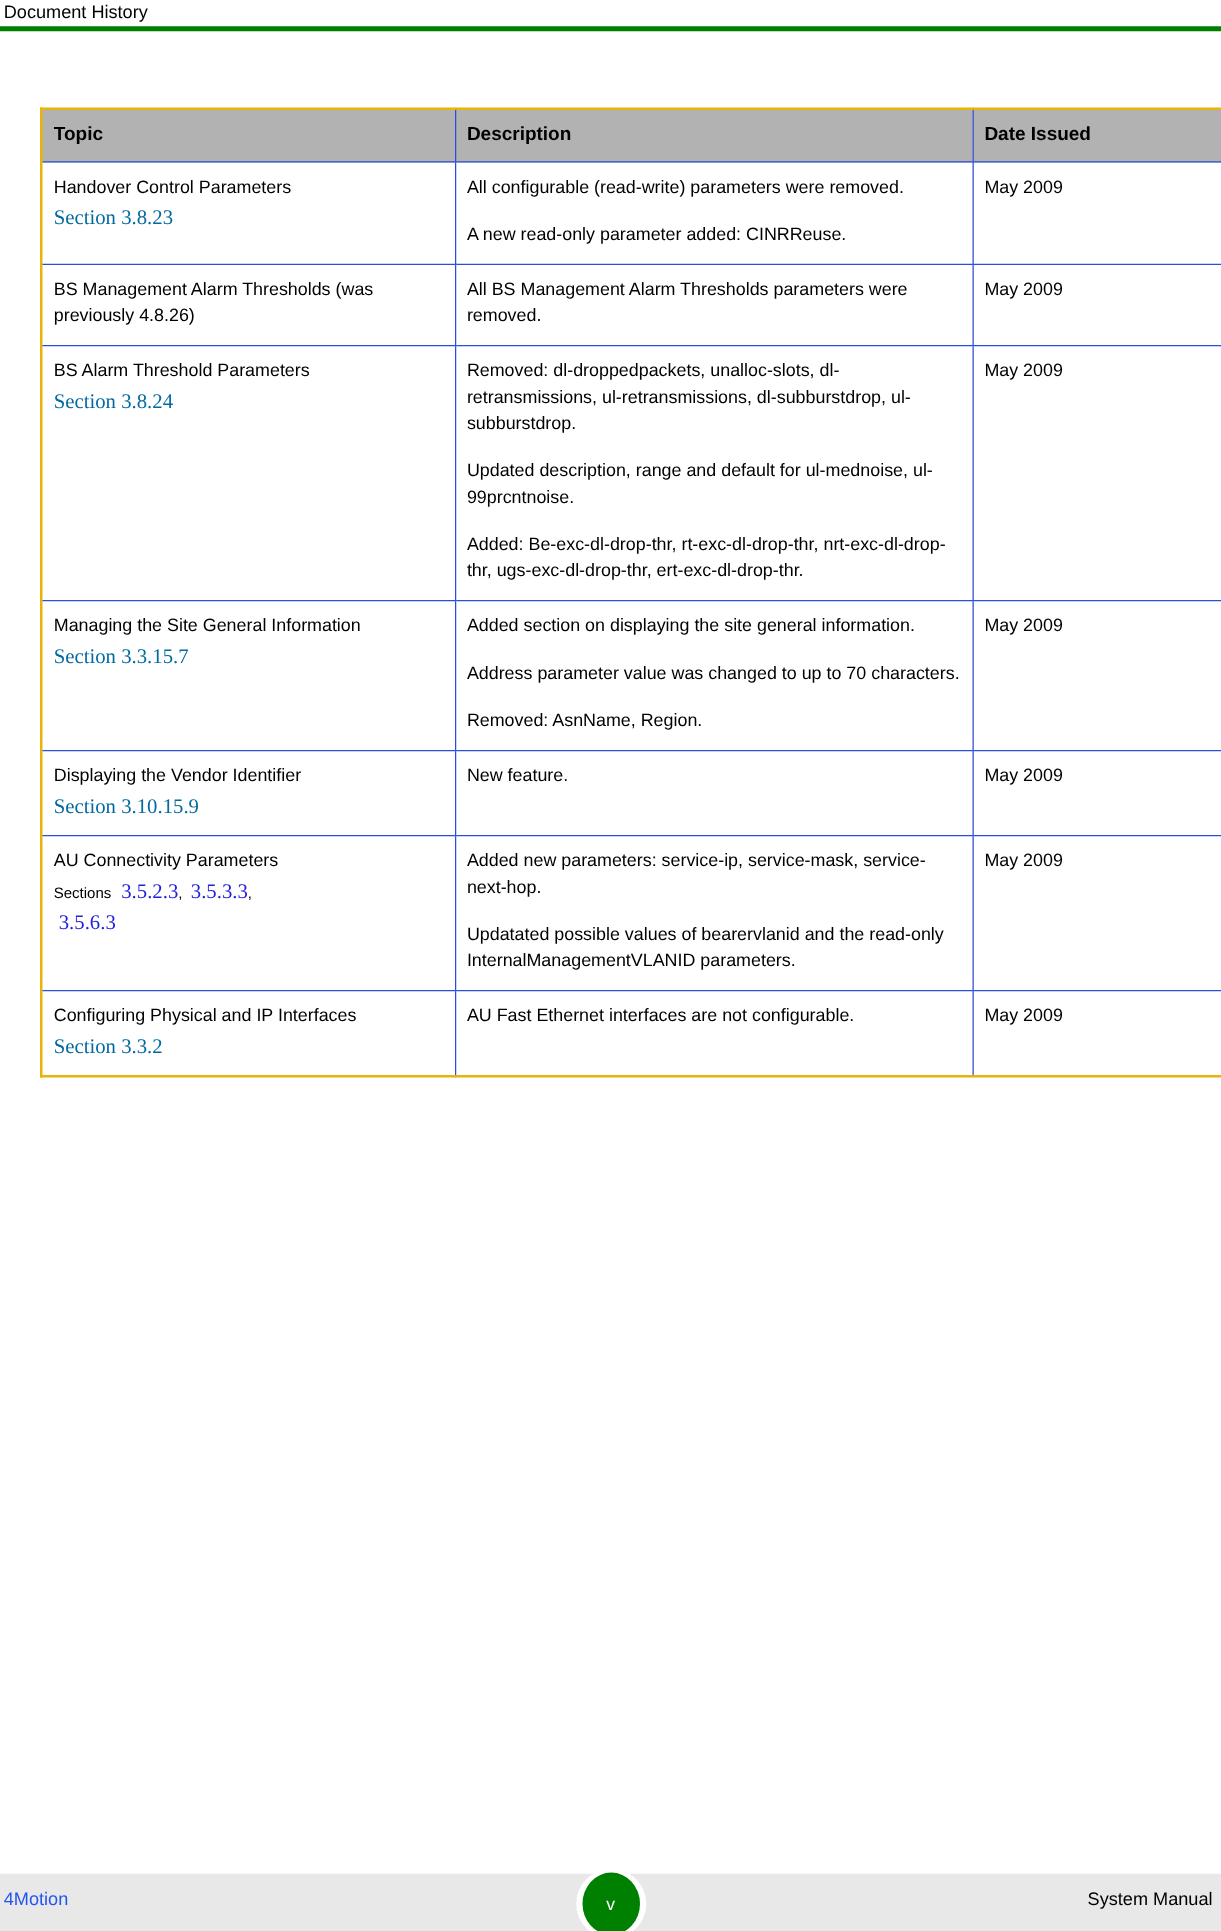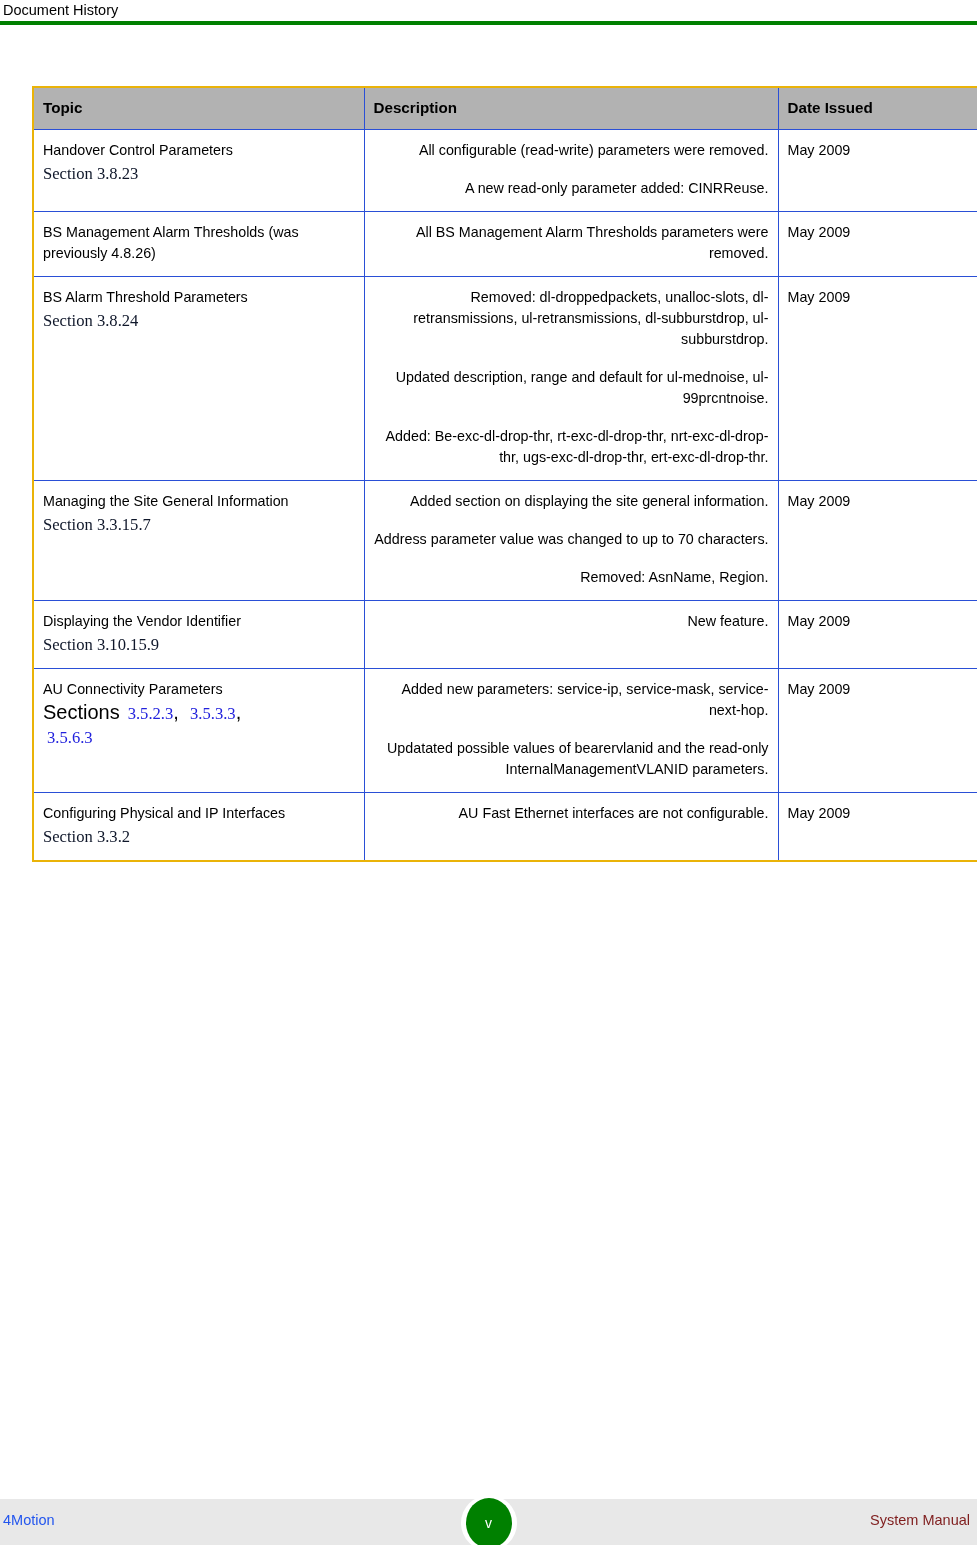--- a/index.html
+++ b/index.html
@@ -81,47 +81,46 @@
     line-height: 22px;
   }
 
   
   .topic-title {
     display: block;
     color: #000000;
   }
   .section-link {
     display: block;
-    color: #0f172a;
+    color: #0369a1;
     font-family: "Liberation Serif", serif;
     font-size: 16.6px;
     line-height: 23px;
     margin-top: 1px;
   }
   .sections-line {
     display: block;
     color: #000000;
     margin-top: 1px;
     line-height: 23px;
   }
   .sections-line .sec-num {
     color: #2222dd;
     font-family: "Liberation Serif", serif;
     font-size: 16.6px;
   }
   .sections-line .sec-sep {
     color: #000000;
     font-family: "Liberation Sans", sans-serif;
-    font-size: 20px;
+    font-size: 12px;
   }
 
   
   .desc-p {
     margin: 0 0 17px 0;
-    text-align: right;
   }
   .desc-p:last-child {
     margin-bottom: 0;
   }
 
   .date-text {
     display: block;
   }
 
   
@@ -140,21 +139,21 @@
     top: 13px;
     font-size: 14.5px;
     color: #2255ee;
     white-space: nowrap;
   }
   #page-footer .footer-right {
     position: absolute;
     right: 7px;
     top: 13px;
     font-size: 14.5px;
-    color: #7f1d1d;
+    color: #000000;
     white-space: nowrap;
   }
   #page-footer .page-badge-wrap {
     position: absolute;
     left: 50%;
     top: -4px;
     transform: translateX(-50%);
     width: 56px;
     height: 56px;
     border-radius: 50%;

